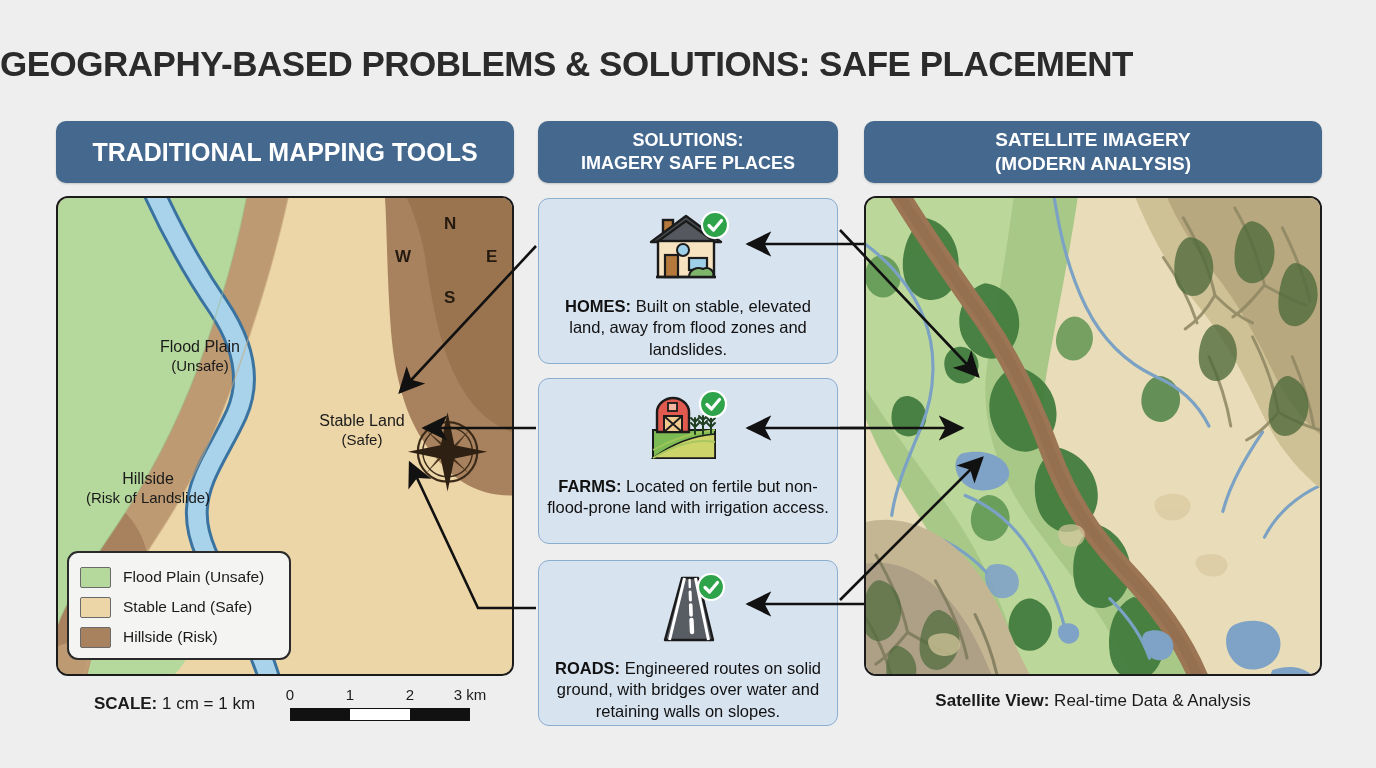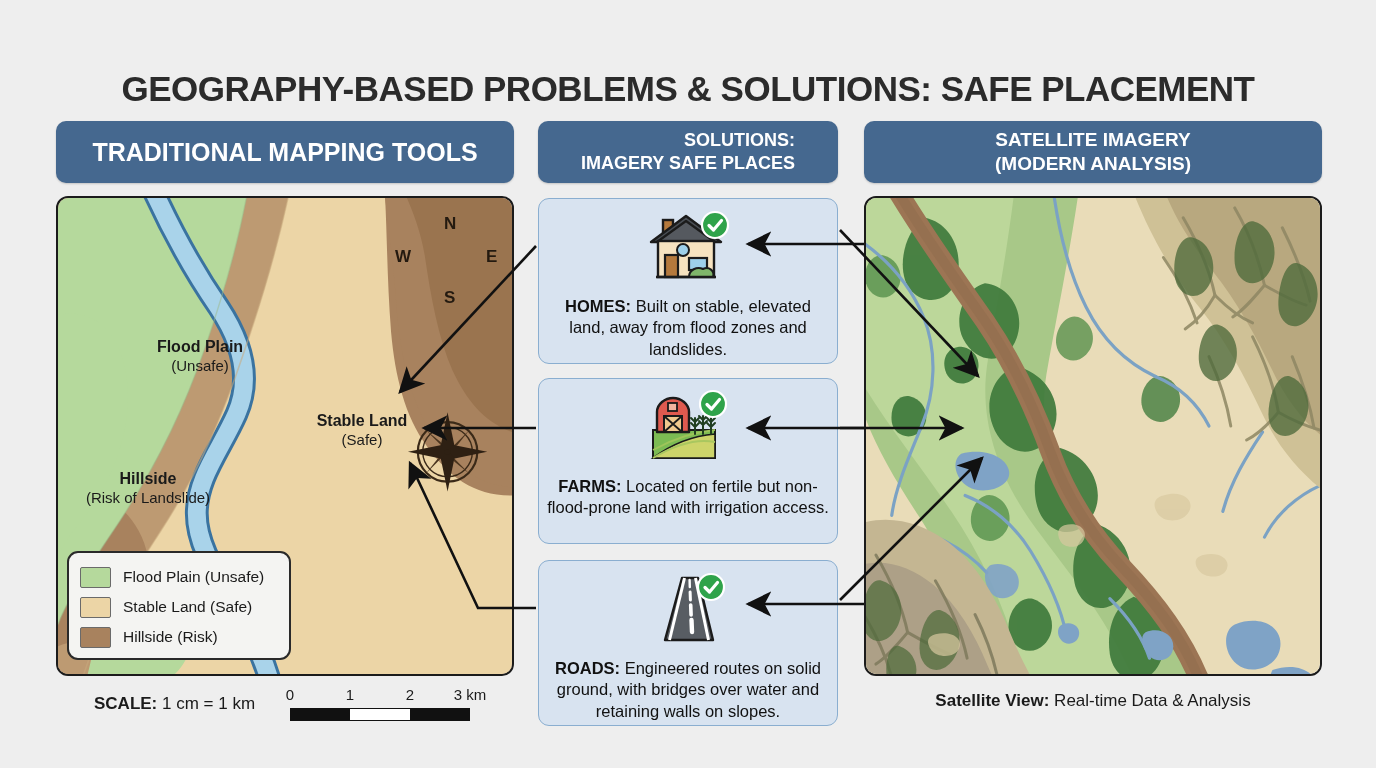--- a/index.html
+++ b/index.html
@@ -7,40 +7,39 @@
     width: 1376px; height: 768px;
     background: #eeeeee;
     font-family: "Liberation Sans", sans-serif;
     overflow: hidden;
   }
   #stage { position: relative; width: 1376px; height: 768px; }
 
   
   .title {
     position: absolute; left: 0; top: 44px; width: 1376px;
-    text-align: center;
+    text-align: left;
     font-size: 35px; font-weight: bold; letter-spacing: -0.5px;
     color: #2b2b2b;
-    margin-top: 25px;
   }
 
   
   .colhead {
     position: absolute;
     background: #45688f;
     border-radius: 10px;
     color: #ffffff;
     font-weight: bold;
     display: flex; align-items: center; justify-content: center;
     text-align: center;
     line-height: 1.28;
     box-shadow: 0 1px 2px rgba(0,0,0,.18);
   }
   #head-left   { left: 56px;  top: 121px; width: 458px; height: 62px; font-size: 25px; }
-  #head-mid    { left: 538px; top: 121px; width: 300px; height: 62px; font-size: 18px; text-align: right; }
+  #head-mid    { left: 538px; top: 121px; width: 300px; height: 62px; font-size: 18px; }
   #head-right  { left: 864px; top: 121px; width: 458px; height: 62px; font-size: 19px; }
 
   
   .panel {
     position: absolute;
     border: 2px solid #1b1b1b;
     border-radius: 12px;
     overflow: hidden;
   }
   #map-panel { left: 56px;  top: 196px; width: 458px; height: 480px; }
@@ -48,21 +47,21 @@
 
   .panel svg { display: block; width: 100%; height: 100%; }
 
   
   .maplabel {
     position: absolute;
     text-align: center;
     color: #1a1a1a;
     pointer-events: none;
   }
-  .maplabel .t1 { font-size: 16px; font-weight: bold; display: block; line-height: 1.22; }
+  .maplabel .t1 { font-size: 16px; font-weight: normal; display: block; line-height: 1.22; }
   .maplabel .t2 { font-size: 15px; display: block; line-height: 1.22; }
 
   #lbl-flood  { left: 110px; top: 337px; width: 180px; }
   #lbl-stable { left: 272px; top: 411px; width: 180px; }
   #lbl-hill   { left: 58px;  top: 469px; width: 180px; }
 
   
   #legend {
     position: absolute; left: 67px; top: 551px; width: 224px; height: 109px;
     background: #f4f4f2; border: 2px solid #2a2a2a; border-radius: 11px;

